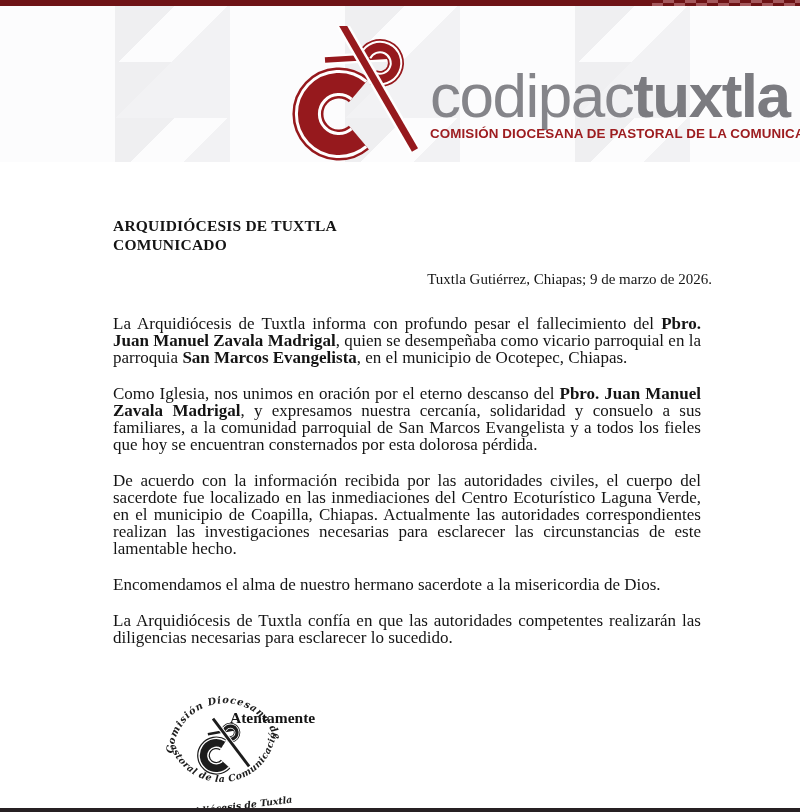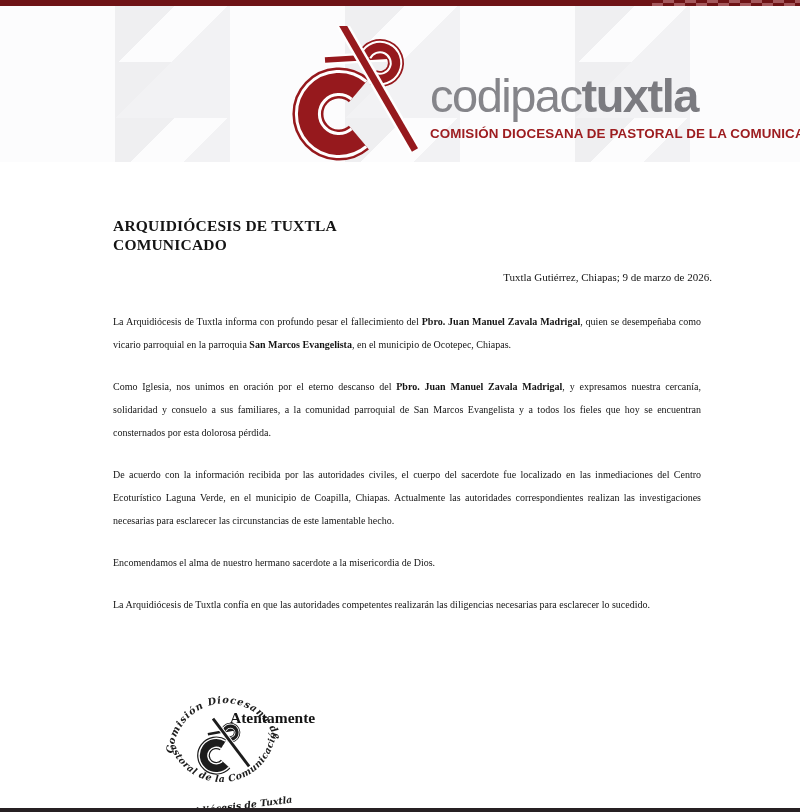--- a/index.html
+++ b/index.html
@@ -14,33 +14,33 @@
 
   
   .header{position:absolute;top:6px;left:0;width:800px;height:156px;background:#fcfcfd;
         background-image:
           conic-gradient(from 45deg at 50% 100%, #f2f2f4 0 90deg, rgba(0,0,0,0) 90deg),
           conic-gradient(from 225deg at 50% 0%, #efeff1 0 90deg, rgba(0,0,0,0) 90deg);
         background-size:230px 112px,230px 112px;
         background-position:0 0,115px 56px;}
   .logo-svg{position:absolute;left:282px;top:20px;}
   .brand{position:absolute;left:430px;top:66px;width:360px;}
-  .brand-name{font-family:"Liberation Sans","DejaVu Sans",sans-serif;font-size:47px;line-height:47px;
+  .brand-name{font-family:"Liberation Sans","DejaVu Sans",sans-serif;font-size:62px;line-height:47px;
         letter-spacing:-1.5px;color:#85858a;white-space:nowrap;}
   .brand-name b{font-weight:700;color:#7b7b80;}
   .brand-subtitle{font-family:"Liberation Sans","DejaVu Sans",sans-serif;font-size:13.6px;font-weight:600;
         color:#9d1d20;margin-top:7px;letter-spacing:0.1px;transform:scaleX(0.985);transform-origin:left;white-space:nowrap;}
 
   
   .doc{position:absolute;top:162px;left:0;width:800px;}
   .doc-inner{margin:0 88px 0 113px;}
   .doc-title{margin-top:54px;font-weight:700;font-size:15.5px;line-height:19px;letter-spacing:0.2px;}
-  .dateline{margin-top:17px;text-align:right;font-size:11px;}
+  .dateline{margin-top:17px;text-align:right;font-size:15px;}
   .paragraphs{margin-top:27px;}
-  .paragraphs p{margin:0 11px 19px 0;font-size:10px;line-height:23px;text-align:justify;}
+  .paragraphs p{margin:0 11px 19px 0;font-size:17px;line-height:17px;text-align:justify;}
   .paragraphs p b{font-weight:700;}
 
   
   .footer{position:absolute;top:676px;left:0;width:800px;height:132px;}
   .stamp-svg{position:absolute;left:148px;top:2px;transform:rotate(-7deg);}
   .signature{position:absolute;left:230px;top:32px;width:360px;text-align:left;
         font-weight:700;font-size:15.5px;line-height:19px;font-family:Liberation Serif, serif;}
   .closing{margin-bottom:21px;}
 
   .bottombar{position:absolute;bottom:0;left:0;width:800px;height:4px;background:#262023;}

